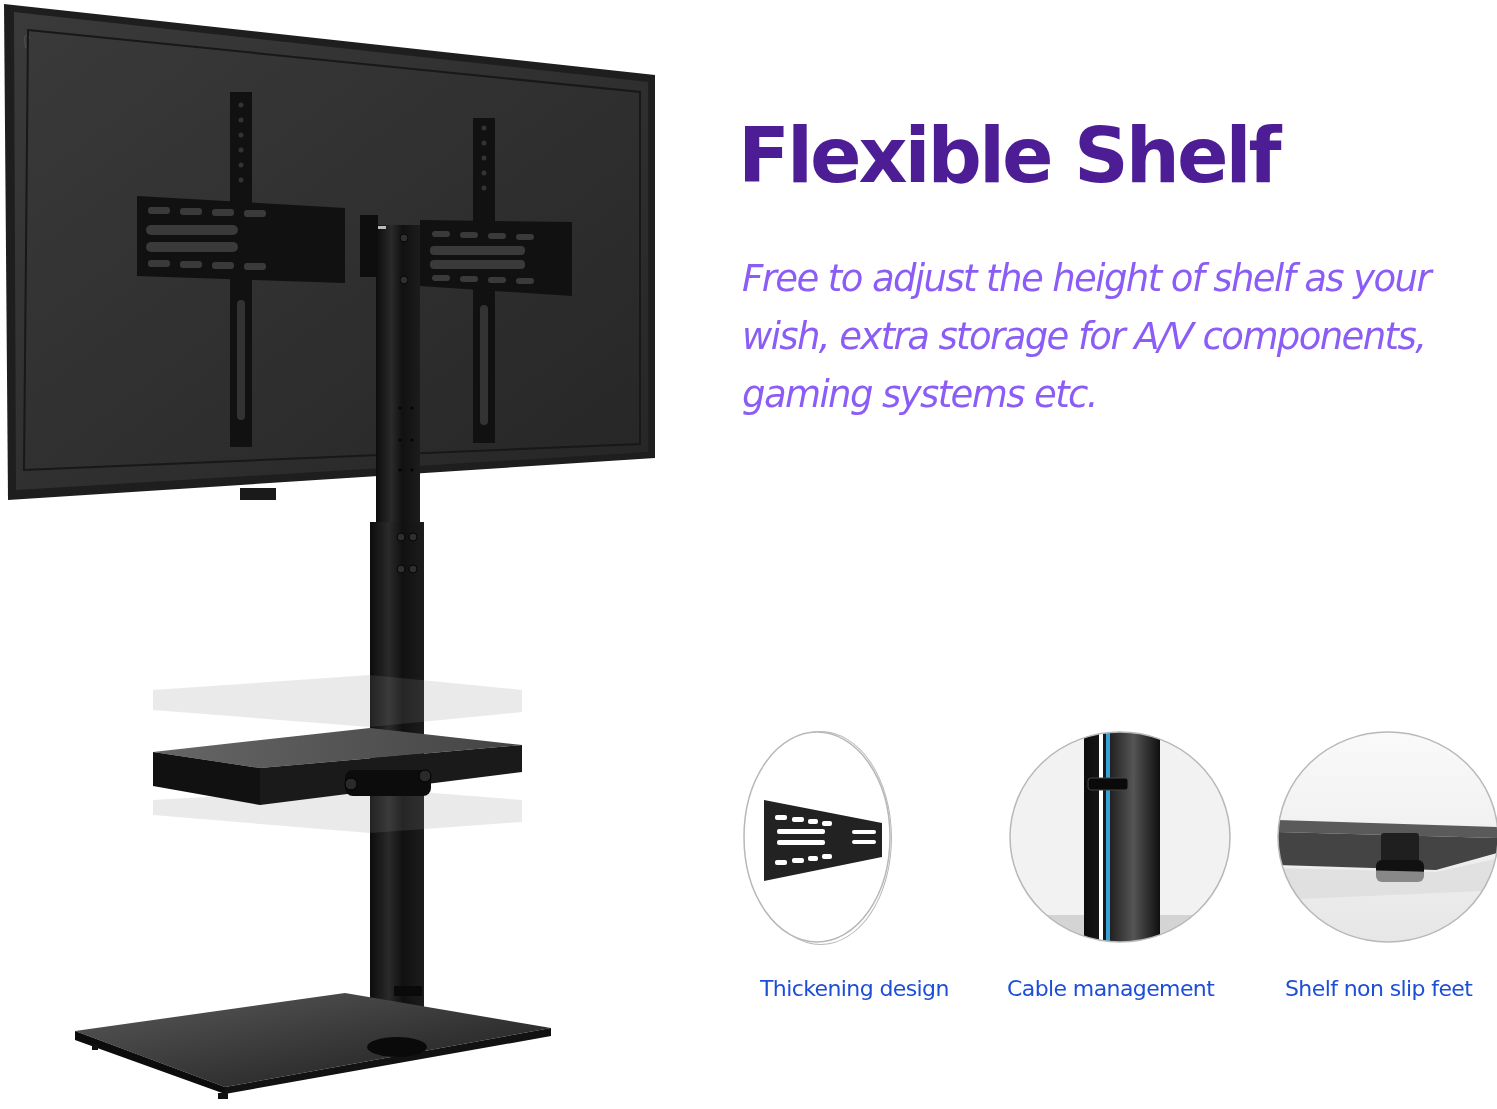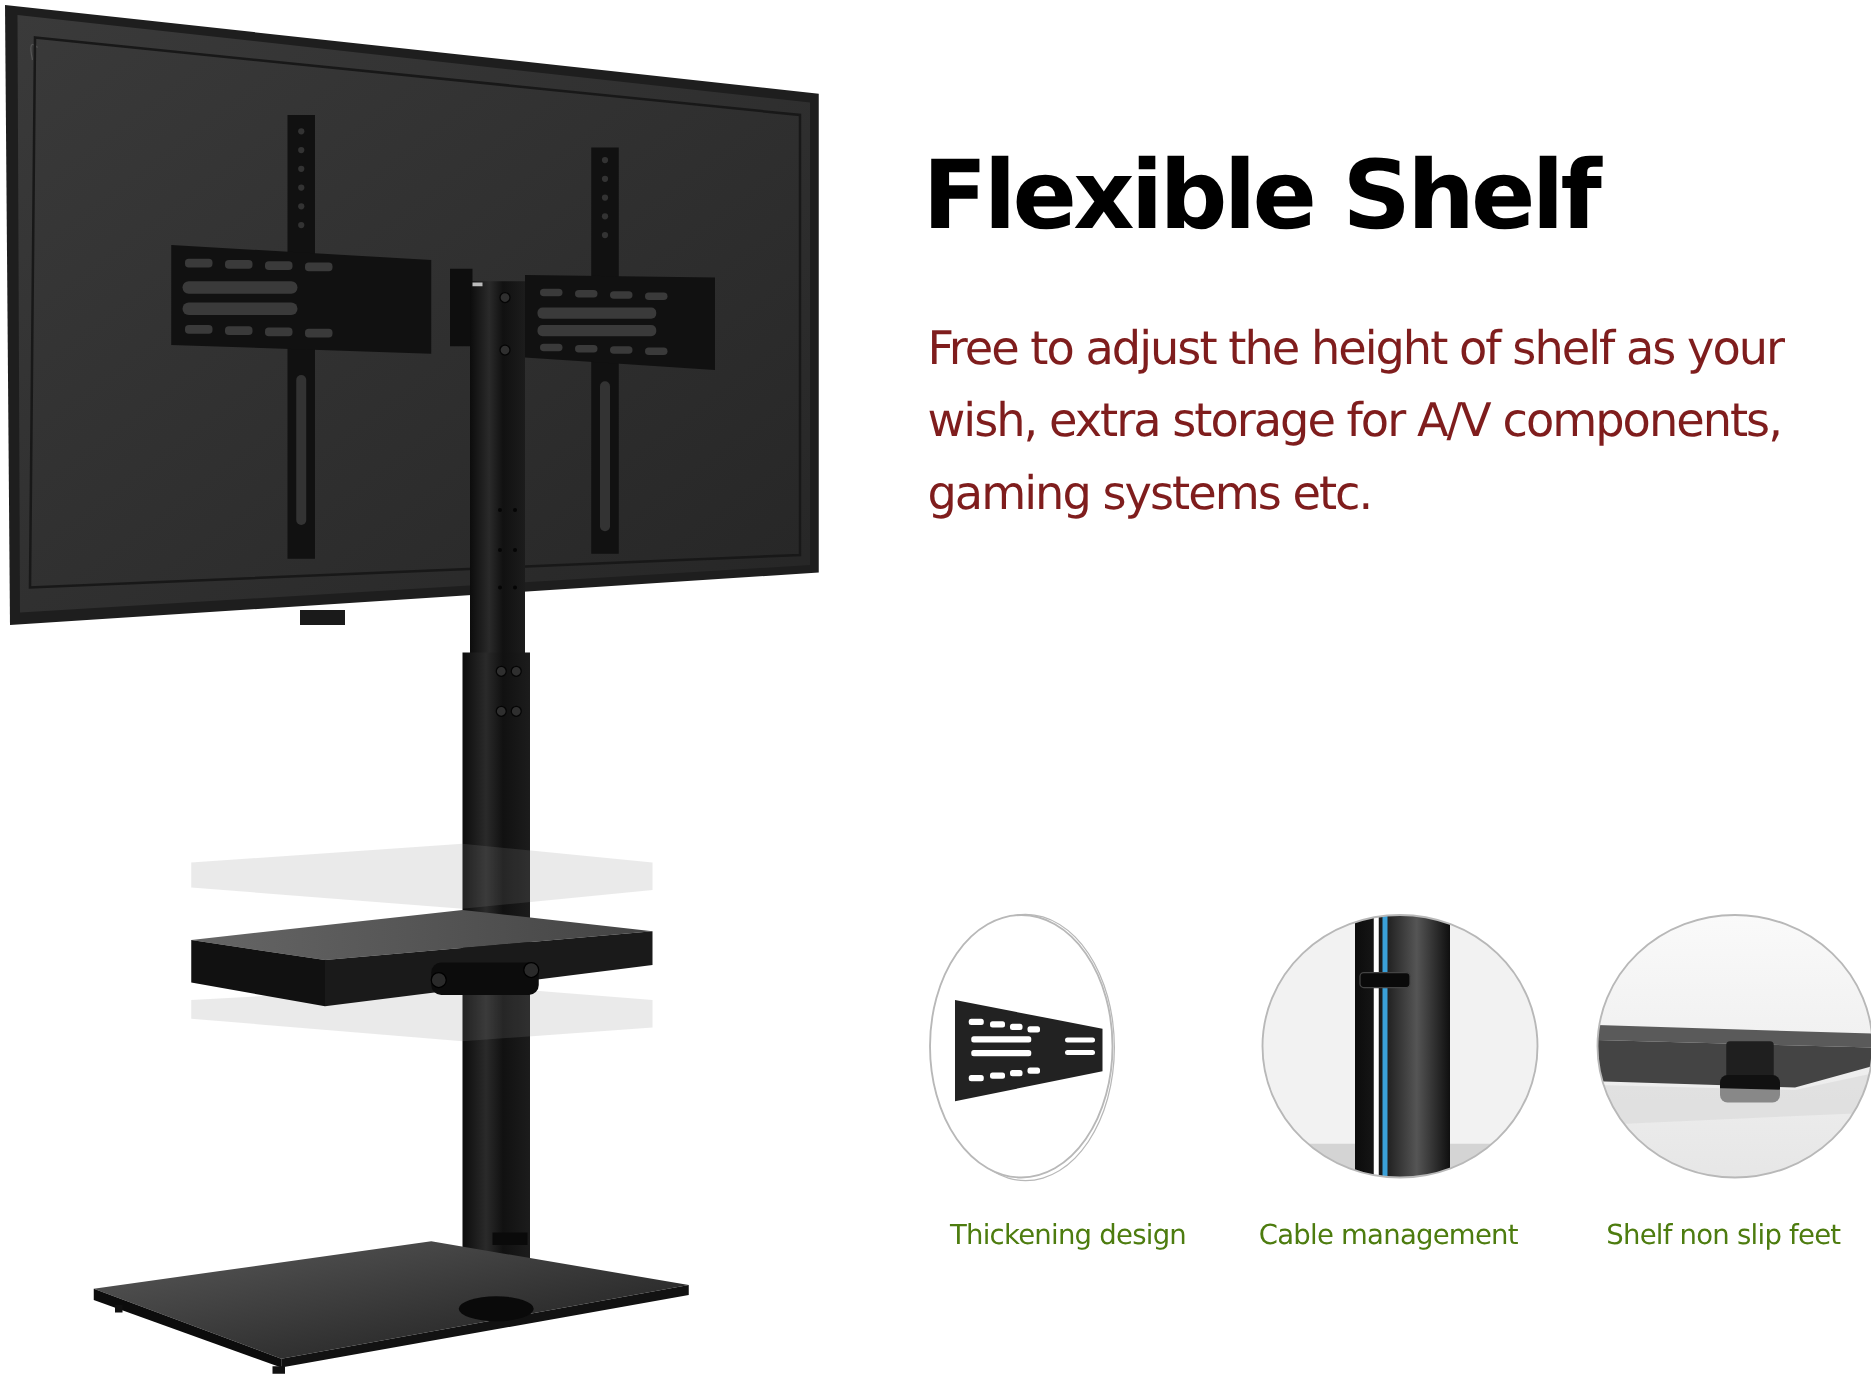--- a/index.html
+++ b/index.html
@@ -2,31 +2,31 @@
 <html><head>
   <meta charset="utf-8">
   <style>
     html, body { margin: 0; padding: 0; background: #ffffff; }
     body { width: 1497px; height: 1109px; position: relative; overflow: hidden; font-family: "DejaVu Sans", "Liberation Sans", sans-serif; }
     .abs { position: absolute; }
     .product-art { left: 0; top: 0; width: 740px; height: 1109px; }
     .headline {
       left: 738px; top: 118px; margin: 0;
       font-family: "DejaVu Sans", sans-serif; font-weight: bold;
-      font-size: 76px; letter-spacing: -3px; color: #000000; line-height: 1;
+      font-size: 76px; letter-spacing: -3px; color: #4c1d95; line-height: 1;
     }
     .desc {
       left: 742px; top: 250px; width: 740px; margin: 0;
       font-family: "DejaVu Sans", sans-serif; font-size: 37px; letter-spacing: -1.6px;
-      color: #7f1d1d; line-height: 58px;
+      color: #8b5cf6; line-height: 58px; font-style: italic;
     }
     .feature-circle { position: absolute; border-radius: 50%; border: 1.5px solid #b8b8b8; overflow: hidden; background: #fff; }
     .feature-label {
       position: absolute; top: 976px; font-family: "DejaVu Sans", sans-serif;
-      font-size: 22px; letter-spacing: -0.6px; color: #4d7c0f; white-space: nowrap;
+      font-size: 22px; letter-spacing: -0.6px; color: #1d4ed8; white-space: nowrap;
     }
   </style>
 </head>
 <body>
 
 <svg class="abs product-art" viewBox="0 0 740 1109" xmlns="http://www.w3.org/2000/svg">
   <defs>
     <linearGradient id="tvg" x1="0" y1="0" x2="1" y2="1">
       <stop offset="0" stop-color="#3a3a3a"></stop>
       <stop offset="1" stop-color="#262626"></stop>

